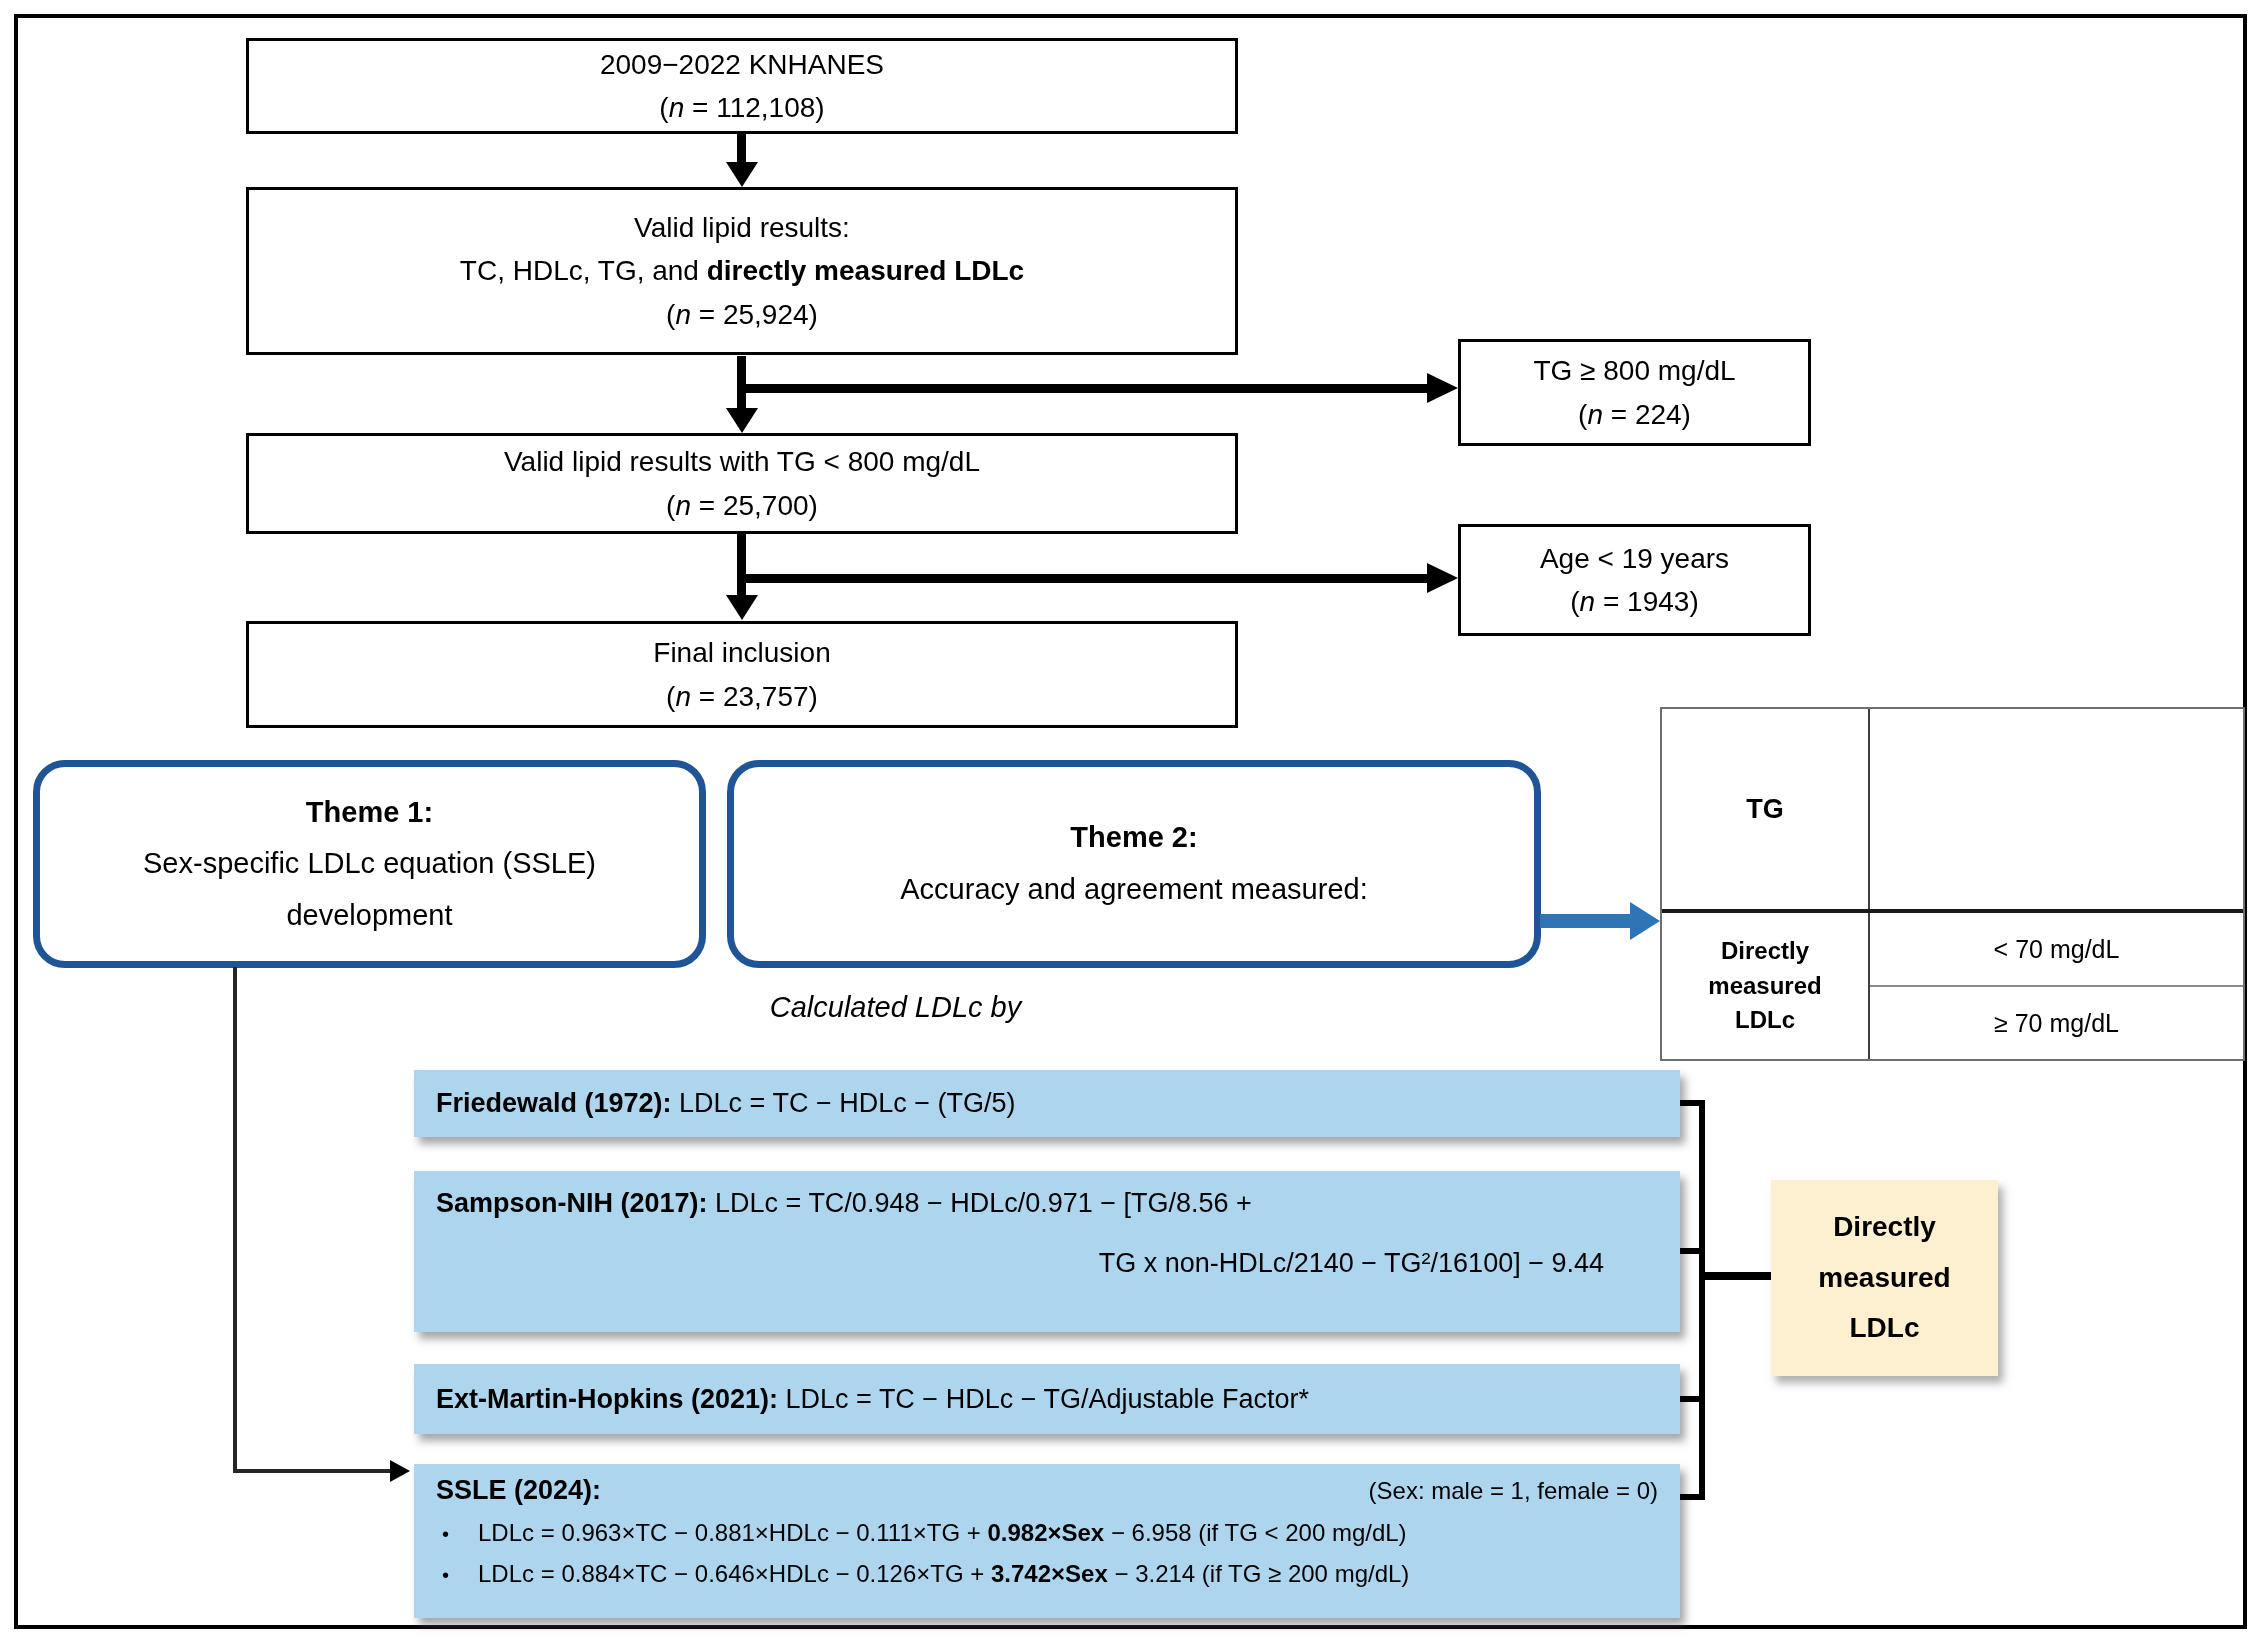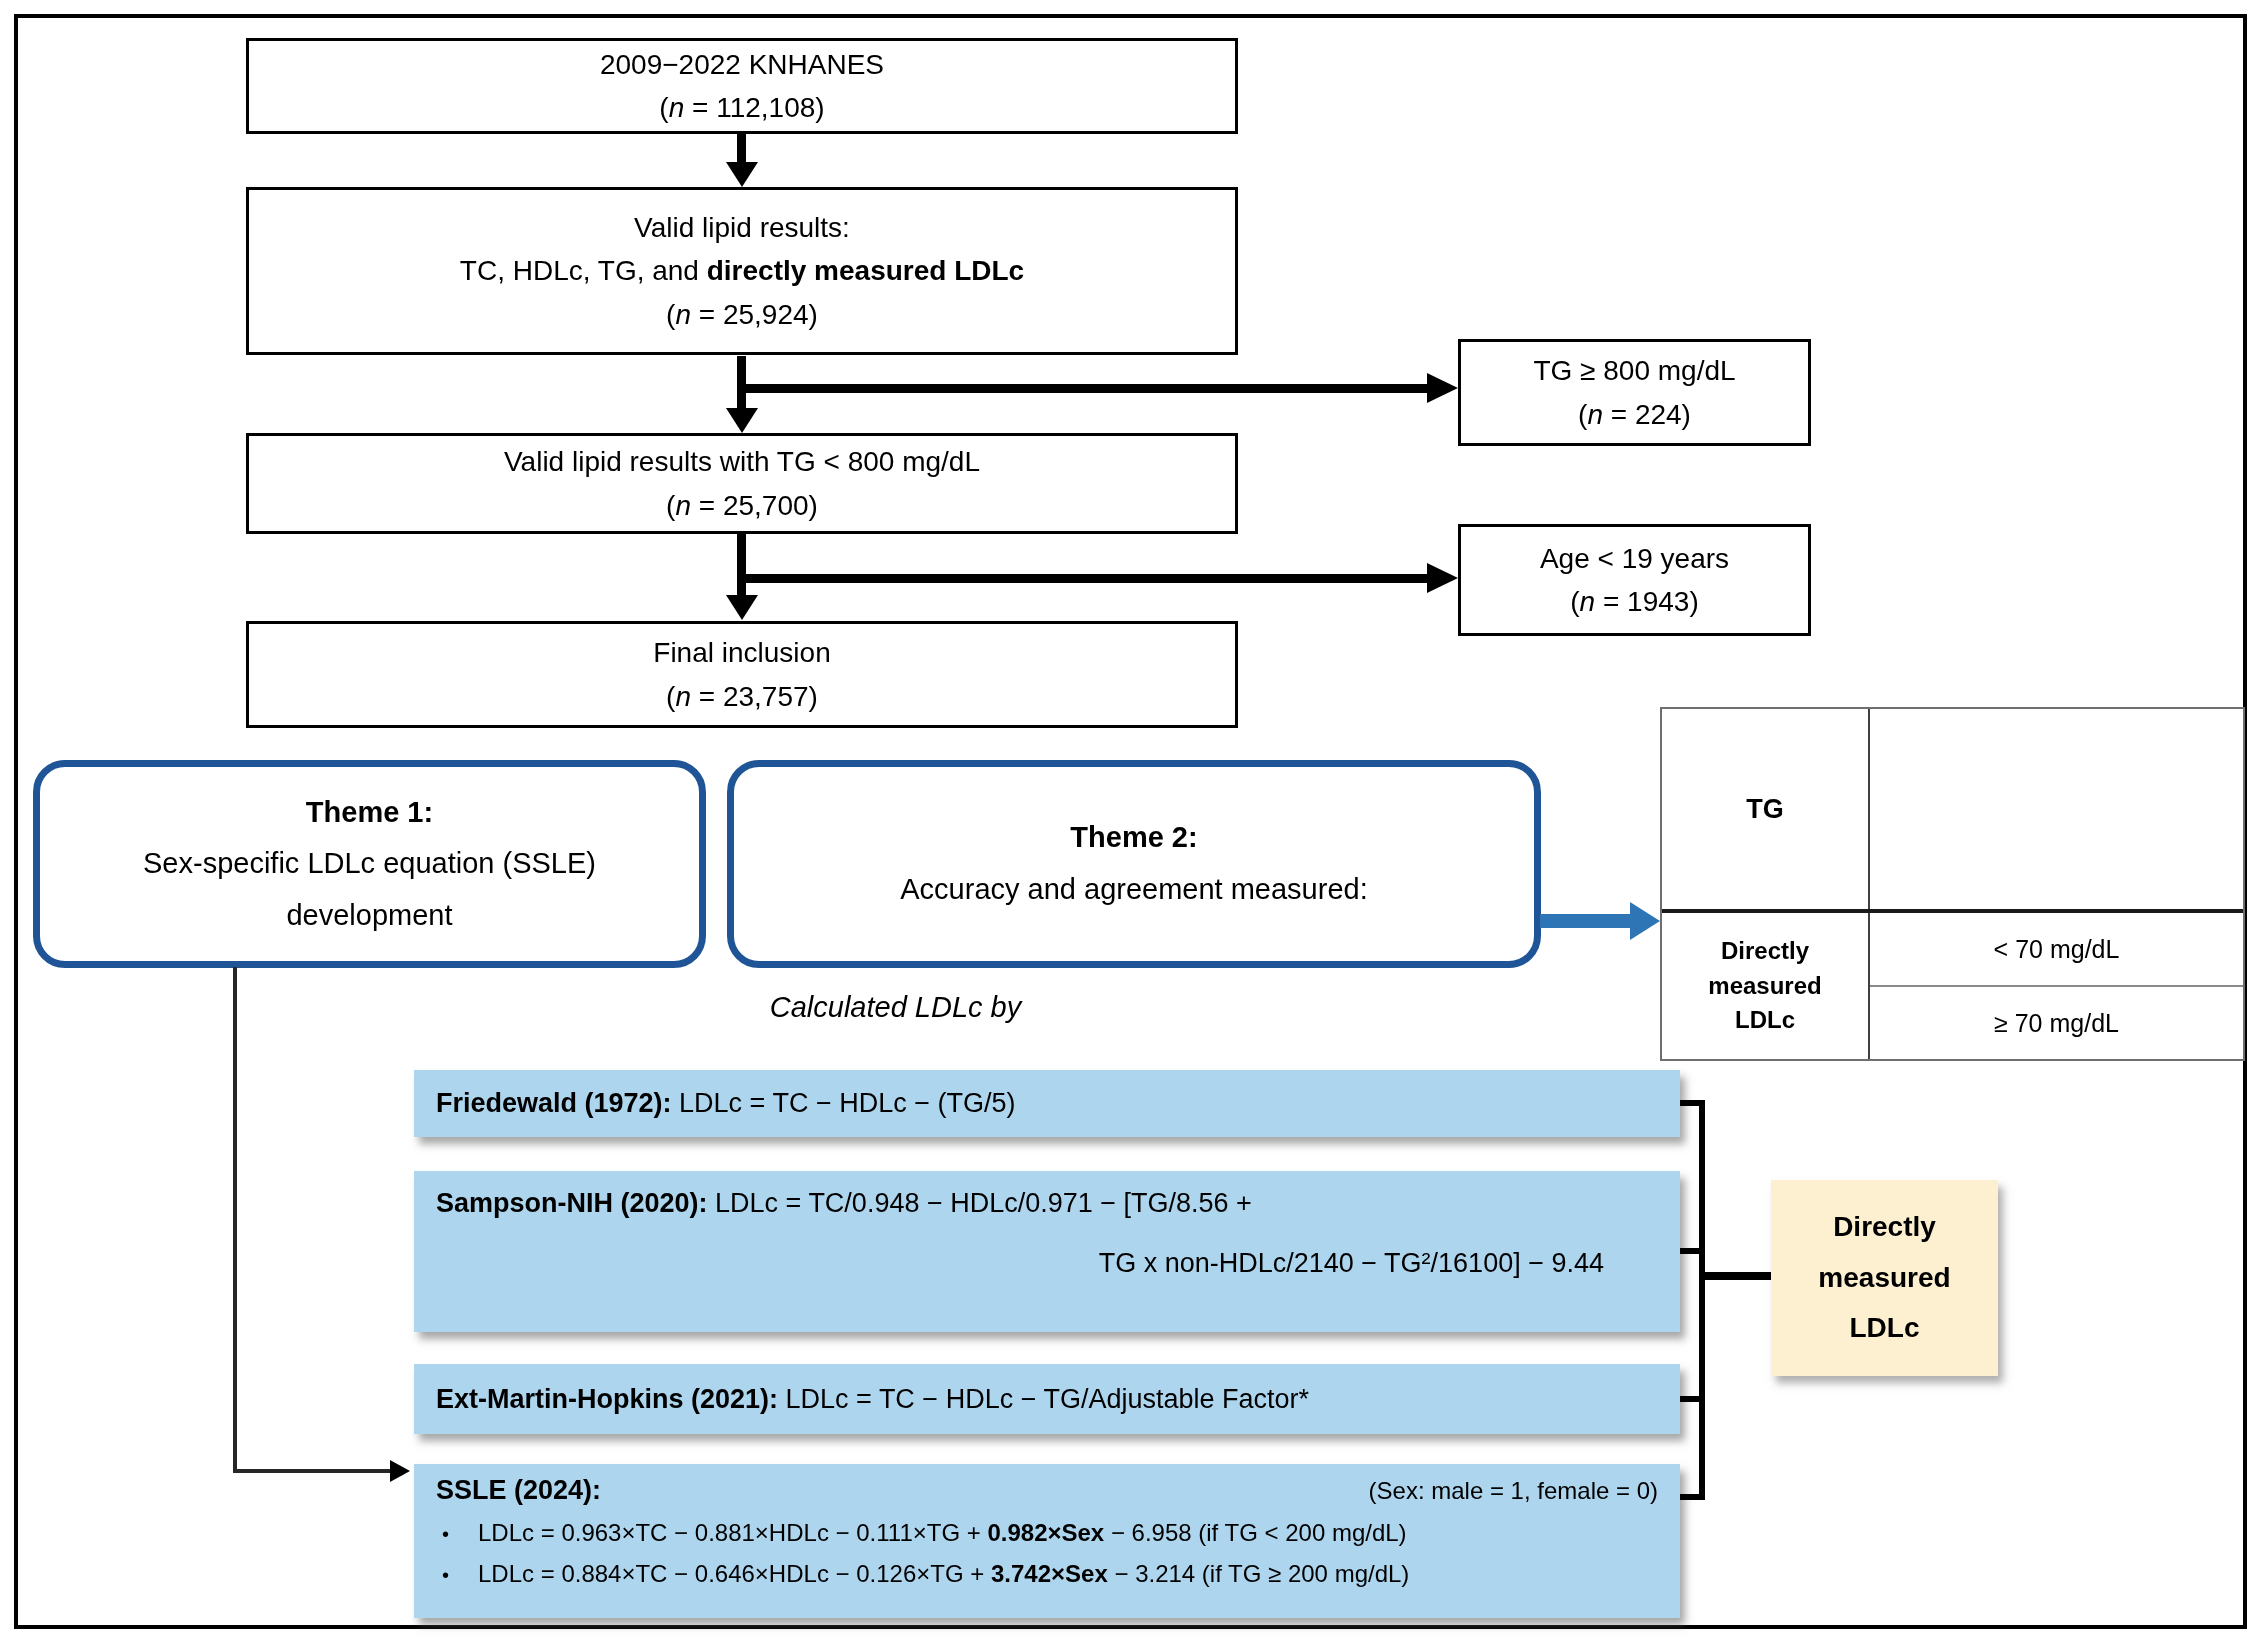--- a/index.html
+++ b/index.html
@@ -234,21 +234,21 @@
     </div>
   </div>
 
   <div class="caption"><span style="font-style: italic;">Calculated LDLc by</span></div>
 
   <div class="eqbox eq-center" style="top:1070px; height:67px;">
     <div><span style="font-weight: 700;">Friedewald (1972):</span><span> LDLc = TC − HDLc − (TG/5)</span></div>
   </div>
 
   <div class="eqbox" style="top:1171px; height:161px;">
-    <div class="eq2-line1"><span style="font-weight: 700;">Sampson-NIH (2020):</span><span> LDLc = TC/0.948 − HDLc/0.971 − [TG/8.56 +</span></div>
+    <div class="eq2-line1"><span style="font-weight: 700;">Sampson-NIH (2017):</span><span> LDLc = TC/0.948 − HDLc/0.971 − [TG/8.56 +</span></div>
     <div class="eq2-line2"><span>TG x non-HDLc/2140 − TG²/16100] − 9.44</span></div>
   </div>
 
   <div class="eqbox eq-center" style="top:1364px; height:70px;">
     <div><span style="font-weight: 700;">Ext-Martin-Hopkins (2021):</span><span> LDLc = TC − HDLc − TG/Adjustable Factor*</span></div>
   </div>
 
   <div class="eqbox" style="top:1464px; height:154px;">
     <div class="eq4-header">
       <div><span style="font-weight: 700;">SSLE (2024):</span></div>

